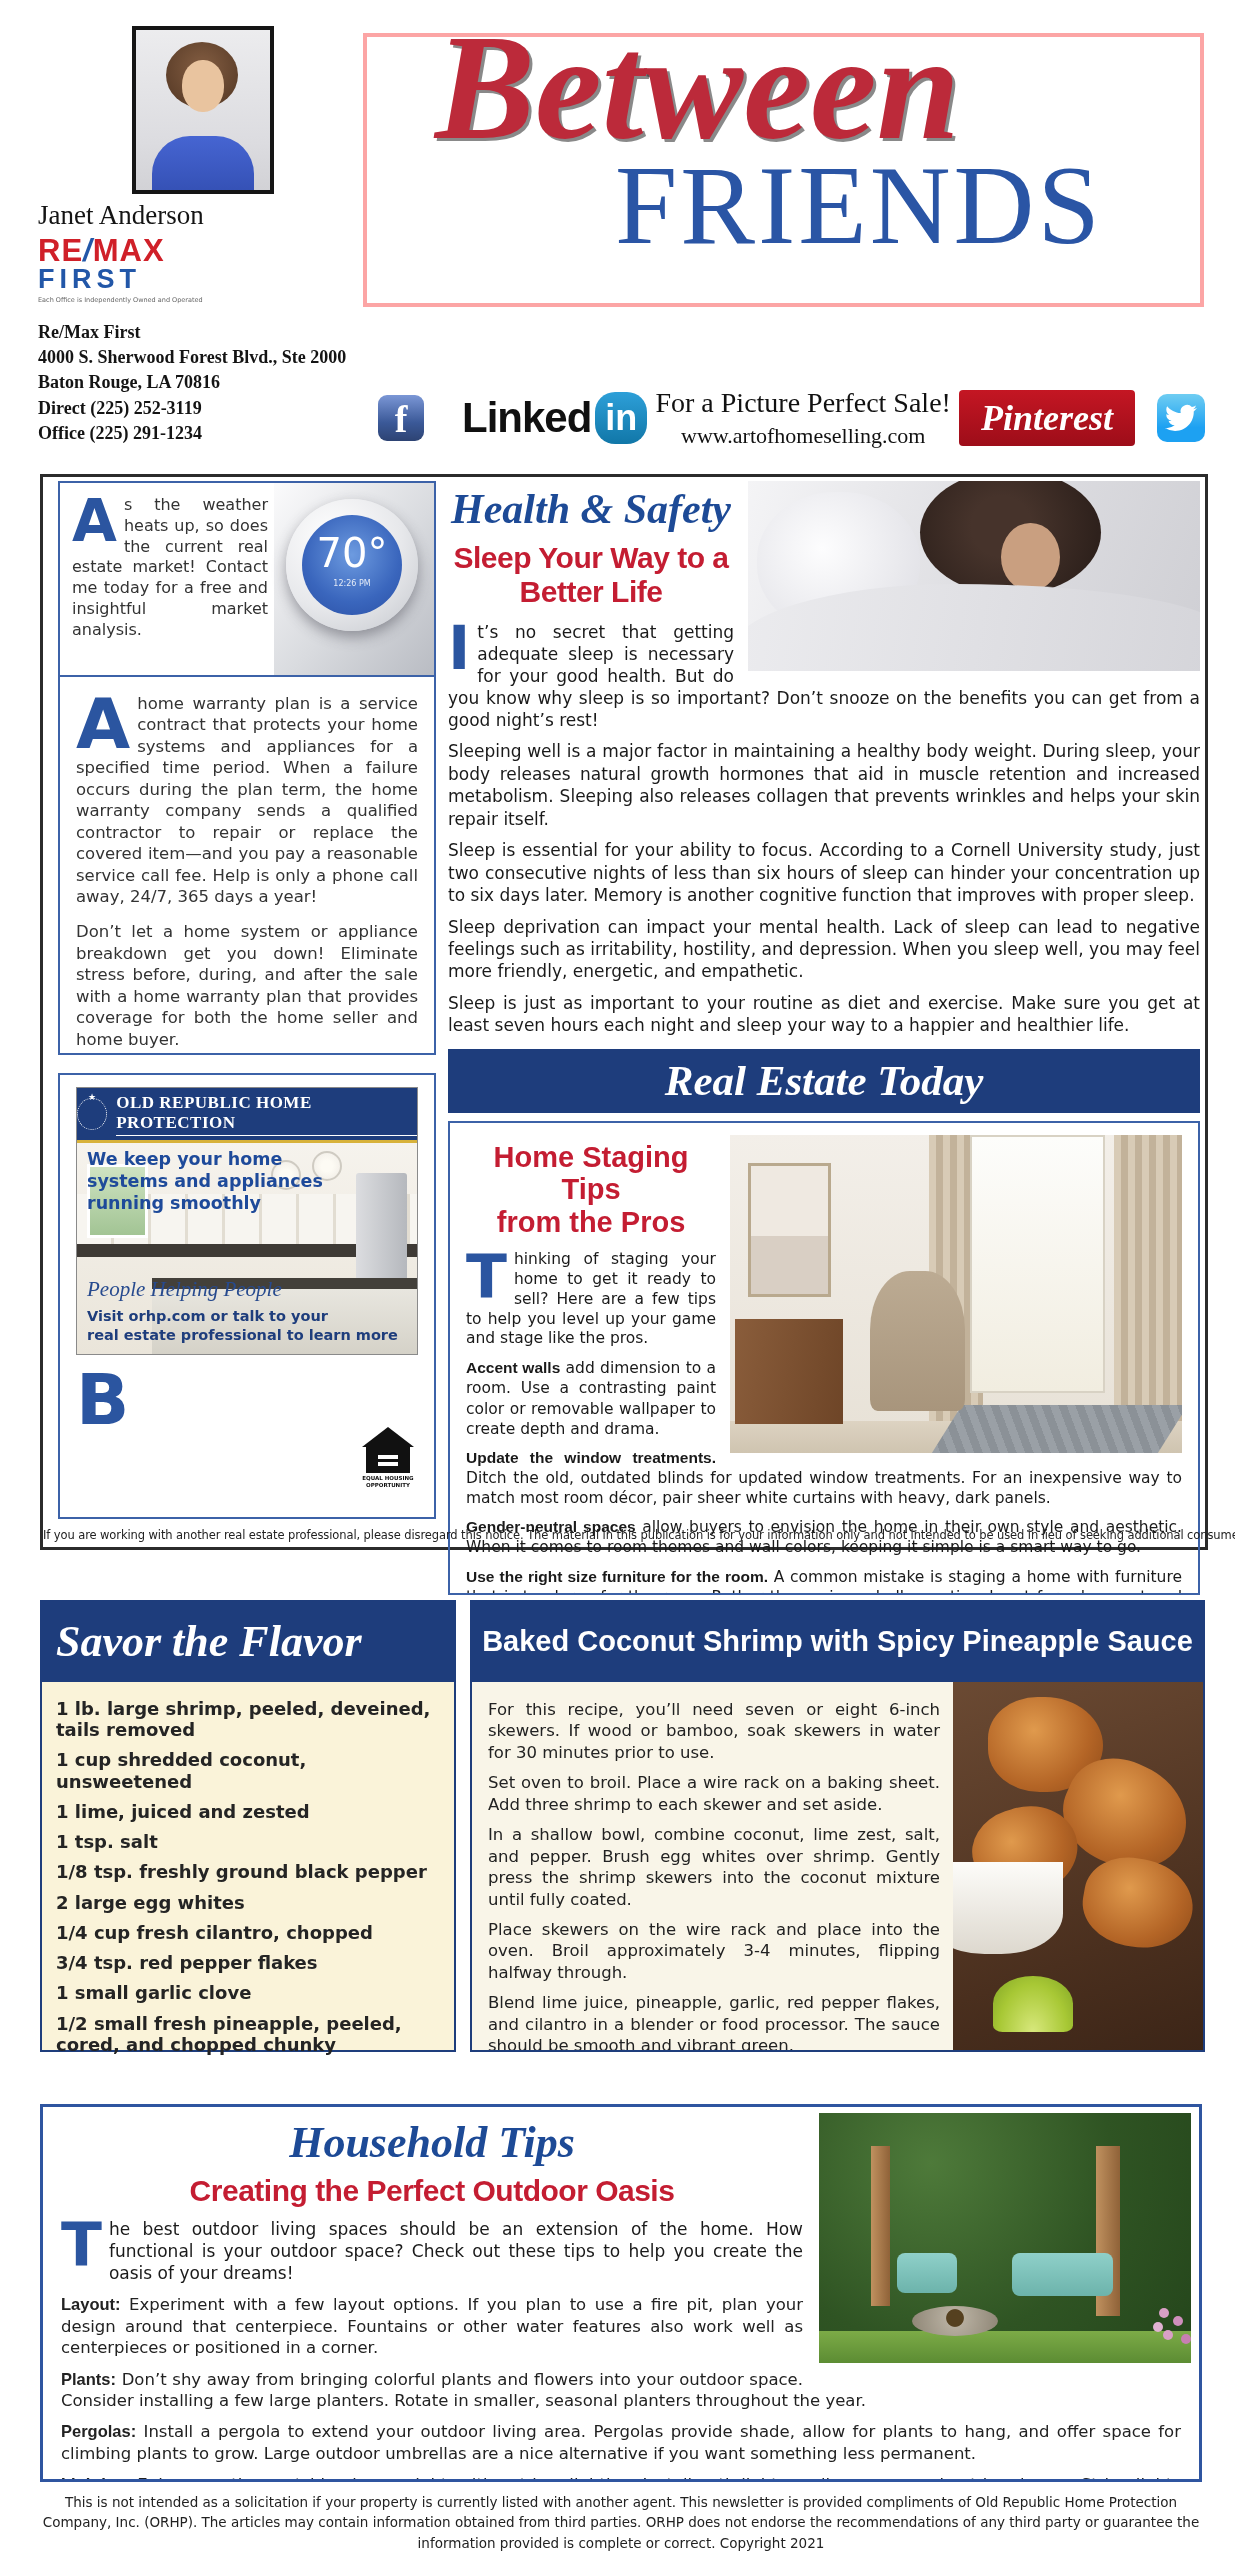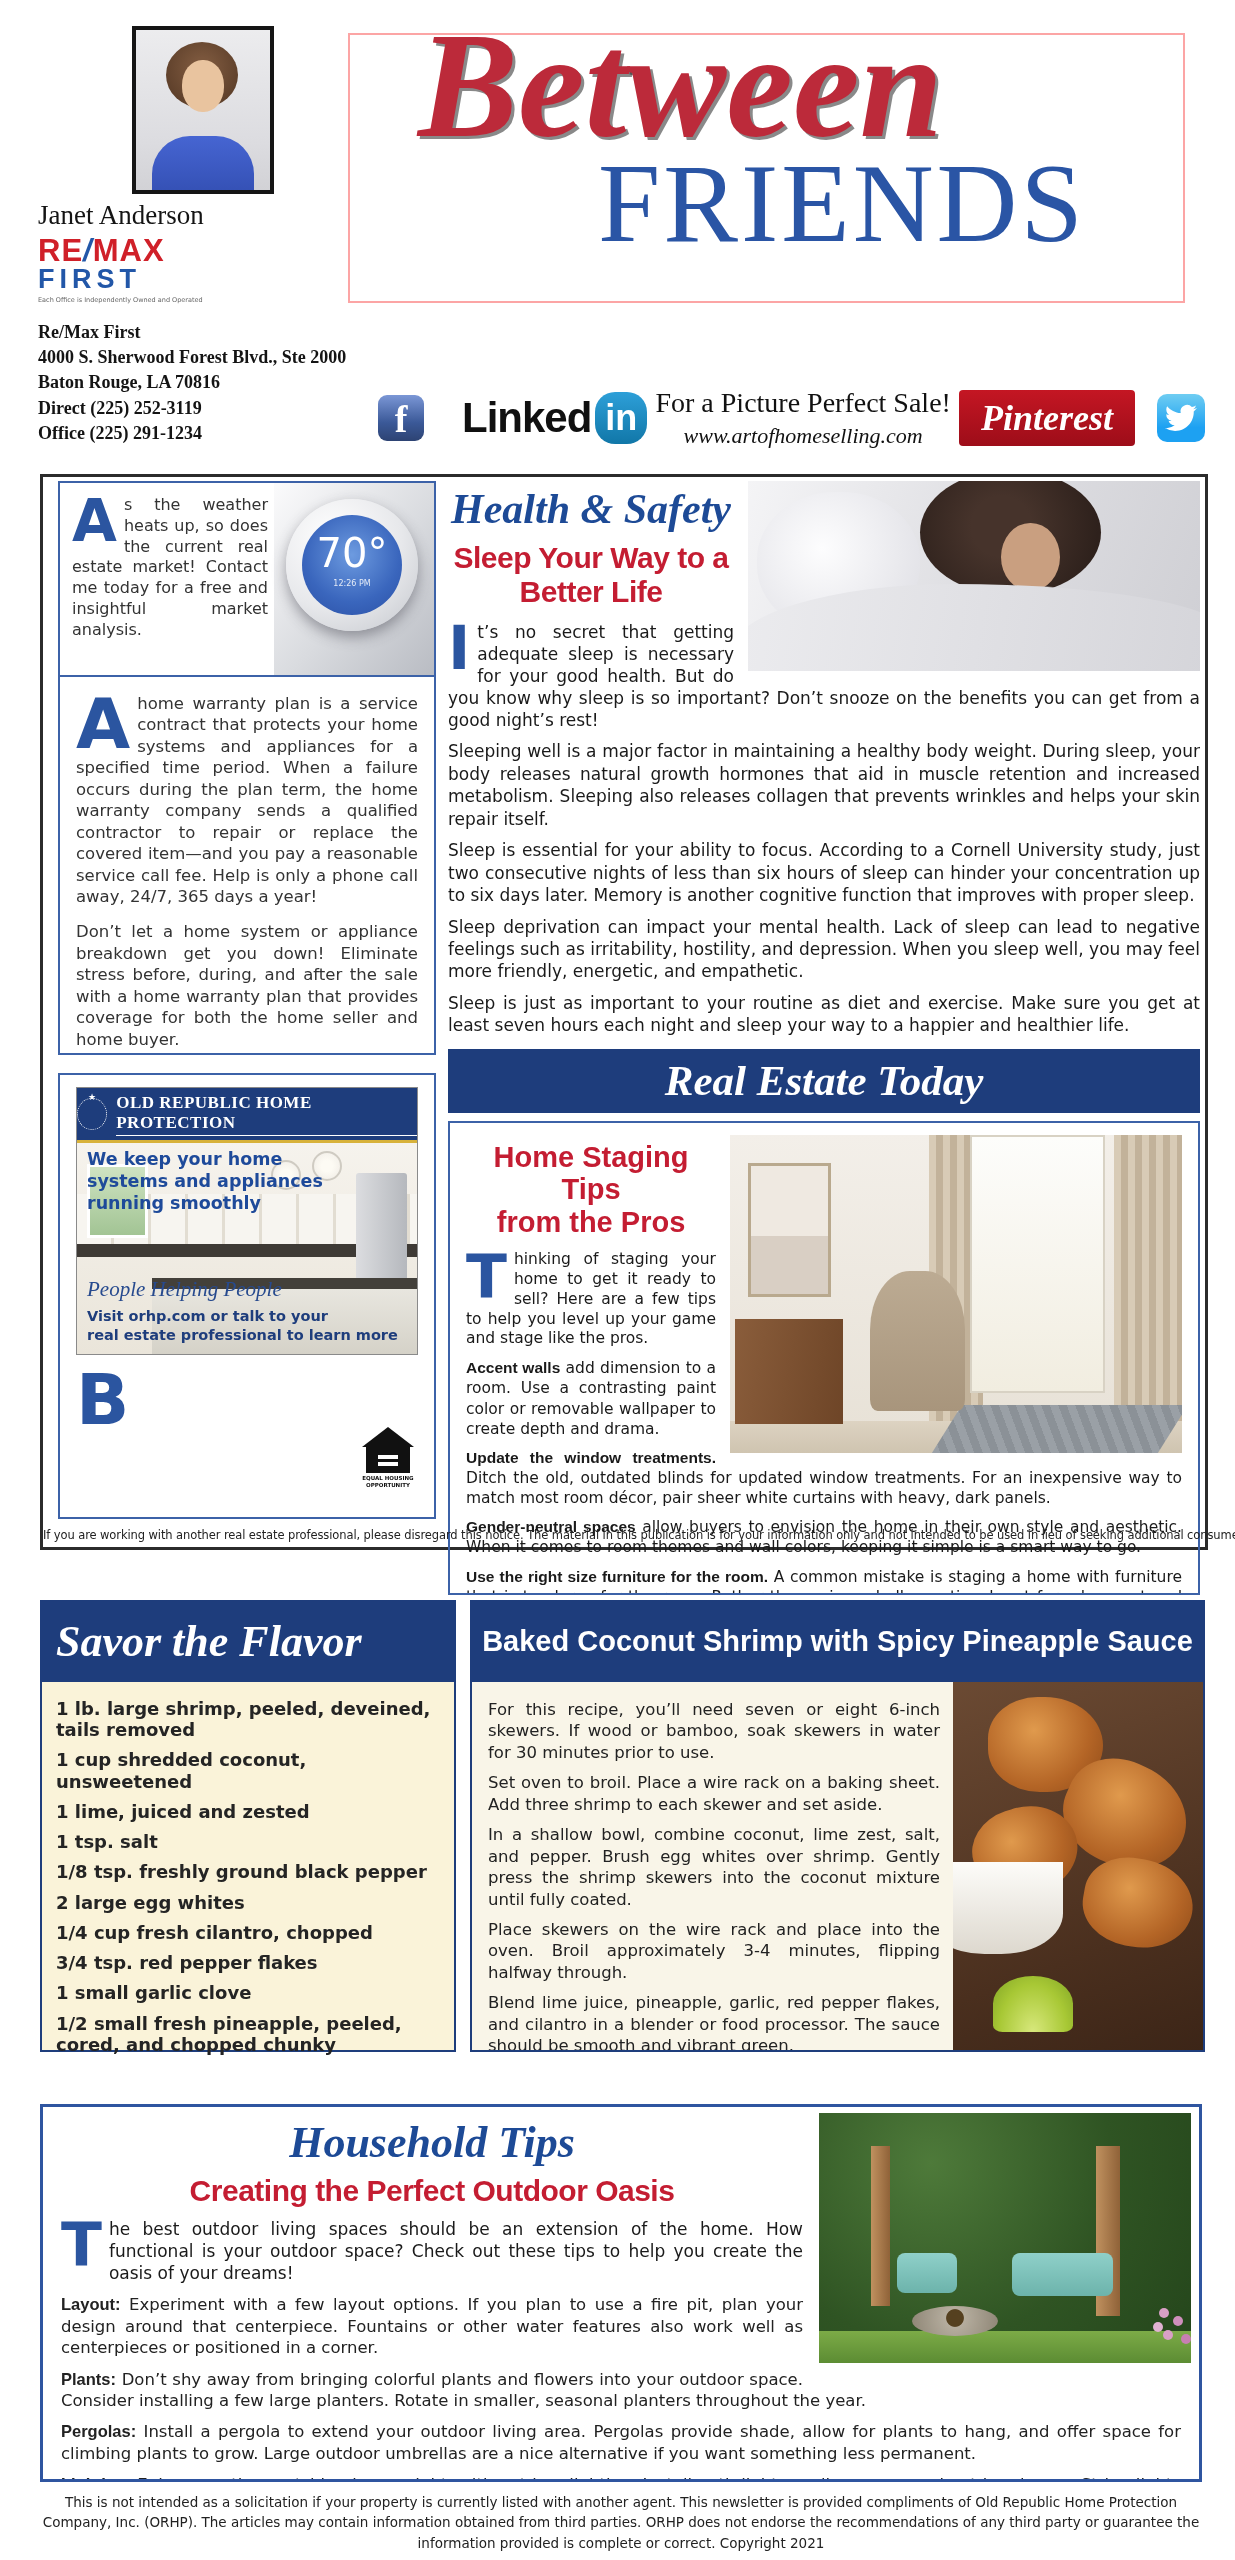--- a/index.html
+++ b/index.html
@@ -18,38 +18,38 @@
   .agent-name{font-family:"Liberation Serif",serif;font-size:27px;color:#141414;margin-top:6px;}
   .brand-remax{font-family:"Liberation Sans",sans-serif;font-weight:bold;font-size:31px;letter-spacing:1px;margin-top:2px;}
   .brand-remax .rm-red{color:#d02029;}
   .brand-remax .rm-blue{color:#2257a8;font-style:italic;}
   .brand-first{font-family:"Liberation Sans",sans-serif;font-weight:bold;font-size:27px;color:#2257a8;
                letter-spacing:5px;margin-top:-5px;}
   .brand-tagline{font-size:6.5px;color:#666;margin-top:1px;}
   .contact{font-family:"Liberation Serif",serif;font-weight:bold;font-size:18px;line-height:1.4;
            color:#141414;margin-top:16px;white-space:nowrap;}
 
-  .logo-box{position:absolute;left:348px;top:33px;width:833px;height:266px;border:2px solid #fca5a5;background:#fff;}
+  .logo-box{position:absolute;left:363px;top:33px;width:833px;height:266px;border:4px solid #fca5a5;background:#fff;}
   .logo-script{position:absolute;left:68px;top:-36px;font-family:"Liberation Serif",serif;font-style:italic;
                font-weight:bold;font-size:150px;color:#bc2a3a;text-shadow:3px 3px 0 rgba(40,40,40,.55);}
   .logo-serif{position:absolute;left:248px;top:104px;font-family:"Liberation Serif",serif;font-size:112px;
               color:#2a55a5;letter-spacing:3px;}
 
   .social-row{position:absolute;left:372px;top:384px;width:833px;height:68px;display:flex;align-items:center;}
   .fb-icon{width:46px;height:46px;border-radius:9px;background:linear-gradient(#7b97d6 0%,#3b5998 60%,#2d4373 100%);
            color:#fff;font-family:"Liberation Serif",serif;font-weight:bold;font-size:38px;display:flex;
            align-items:flex-end;justify-content:center;margin-left:6px;overflow:hidden;}
   .li-wrap{display:flex;align-items:center;margin-left:38px;}
   .li-text{font-family:"Liberation Sans",sans-serif;font-weight:bold;font-size:42px;color:#101010;letter-spacing:-1px;}
   .li-badge{width:52px;height:52px;margin-left:4px;border-radius:20px;color:#fff;font-weight:bold;font-size:36px;
             background:linear-gradient(#2d9fd8 0%,#1177a8 100%);display:flex;align-items:center;justify-content:center;
             font-family:"Liberation Sans",sans-serif;}
   .sale-block{flex:1;text-align:center;font-family:"Liberation Serif",serif;color:#111;}
   .sale-line1{font-size:28px;}
-  .sale-line2{font-size:22px;margin-top:4px;font-style:italic;}
+  .sale-line2{font-size:22px;margin-top:4px;}
   .pinterest{width:176px;height:56px;border-radius:4px;background:linear-gradient(#c41623,#9d0d19);
              display:flex;align-items:center;justify-content:center;margin-right:22px;}
   .pinterest span{font-family:"Liberation Serif",serif;font-style:italic;font-weight:bold;font-size:36px;color:#fff;}
   .tw-icon{width:48px;height:48px;border-radius:10px;background:linear-gradient(#6fcdf2 0%,#1da1f2 70%);
            display:flex;align-items:center;justify-content:center;}
   .tw-icon svg{width:32px;height:32px;fill:#fff;}
 
   
   .main-box{position:absolute;left:40px;top:474px;width:1162px;height:1070px;border:3px solid #2b2b2b;background:#fff;}
   .left-col{position:absolute;left:15px;top:4px;width:378px;}

